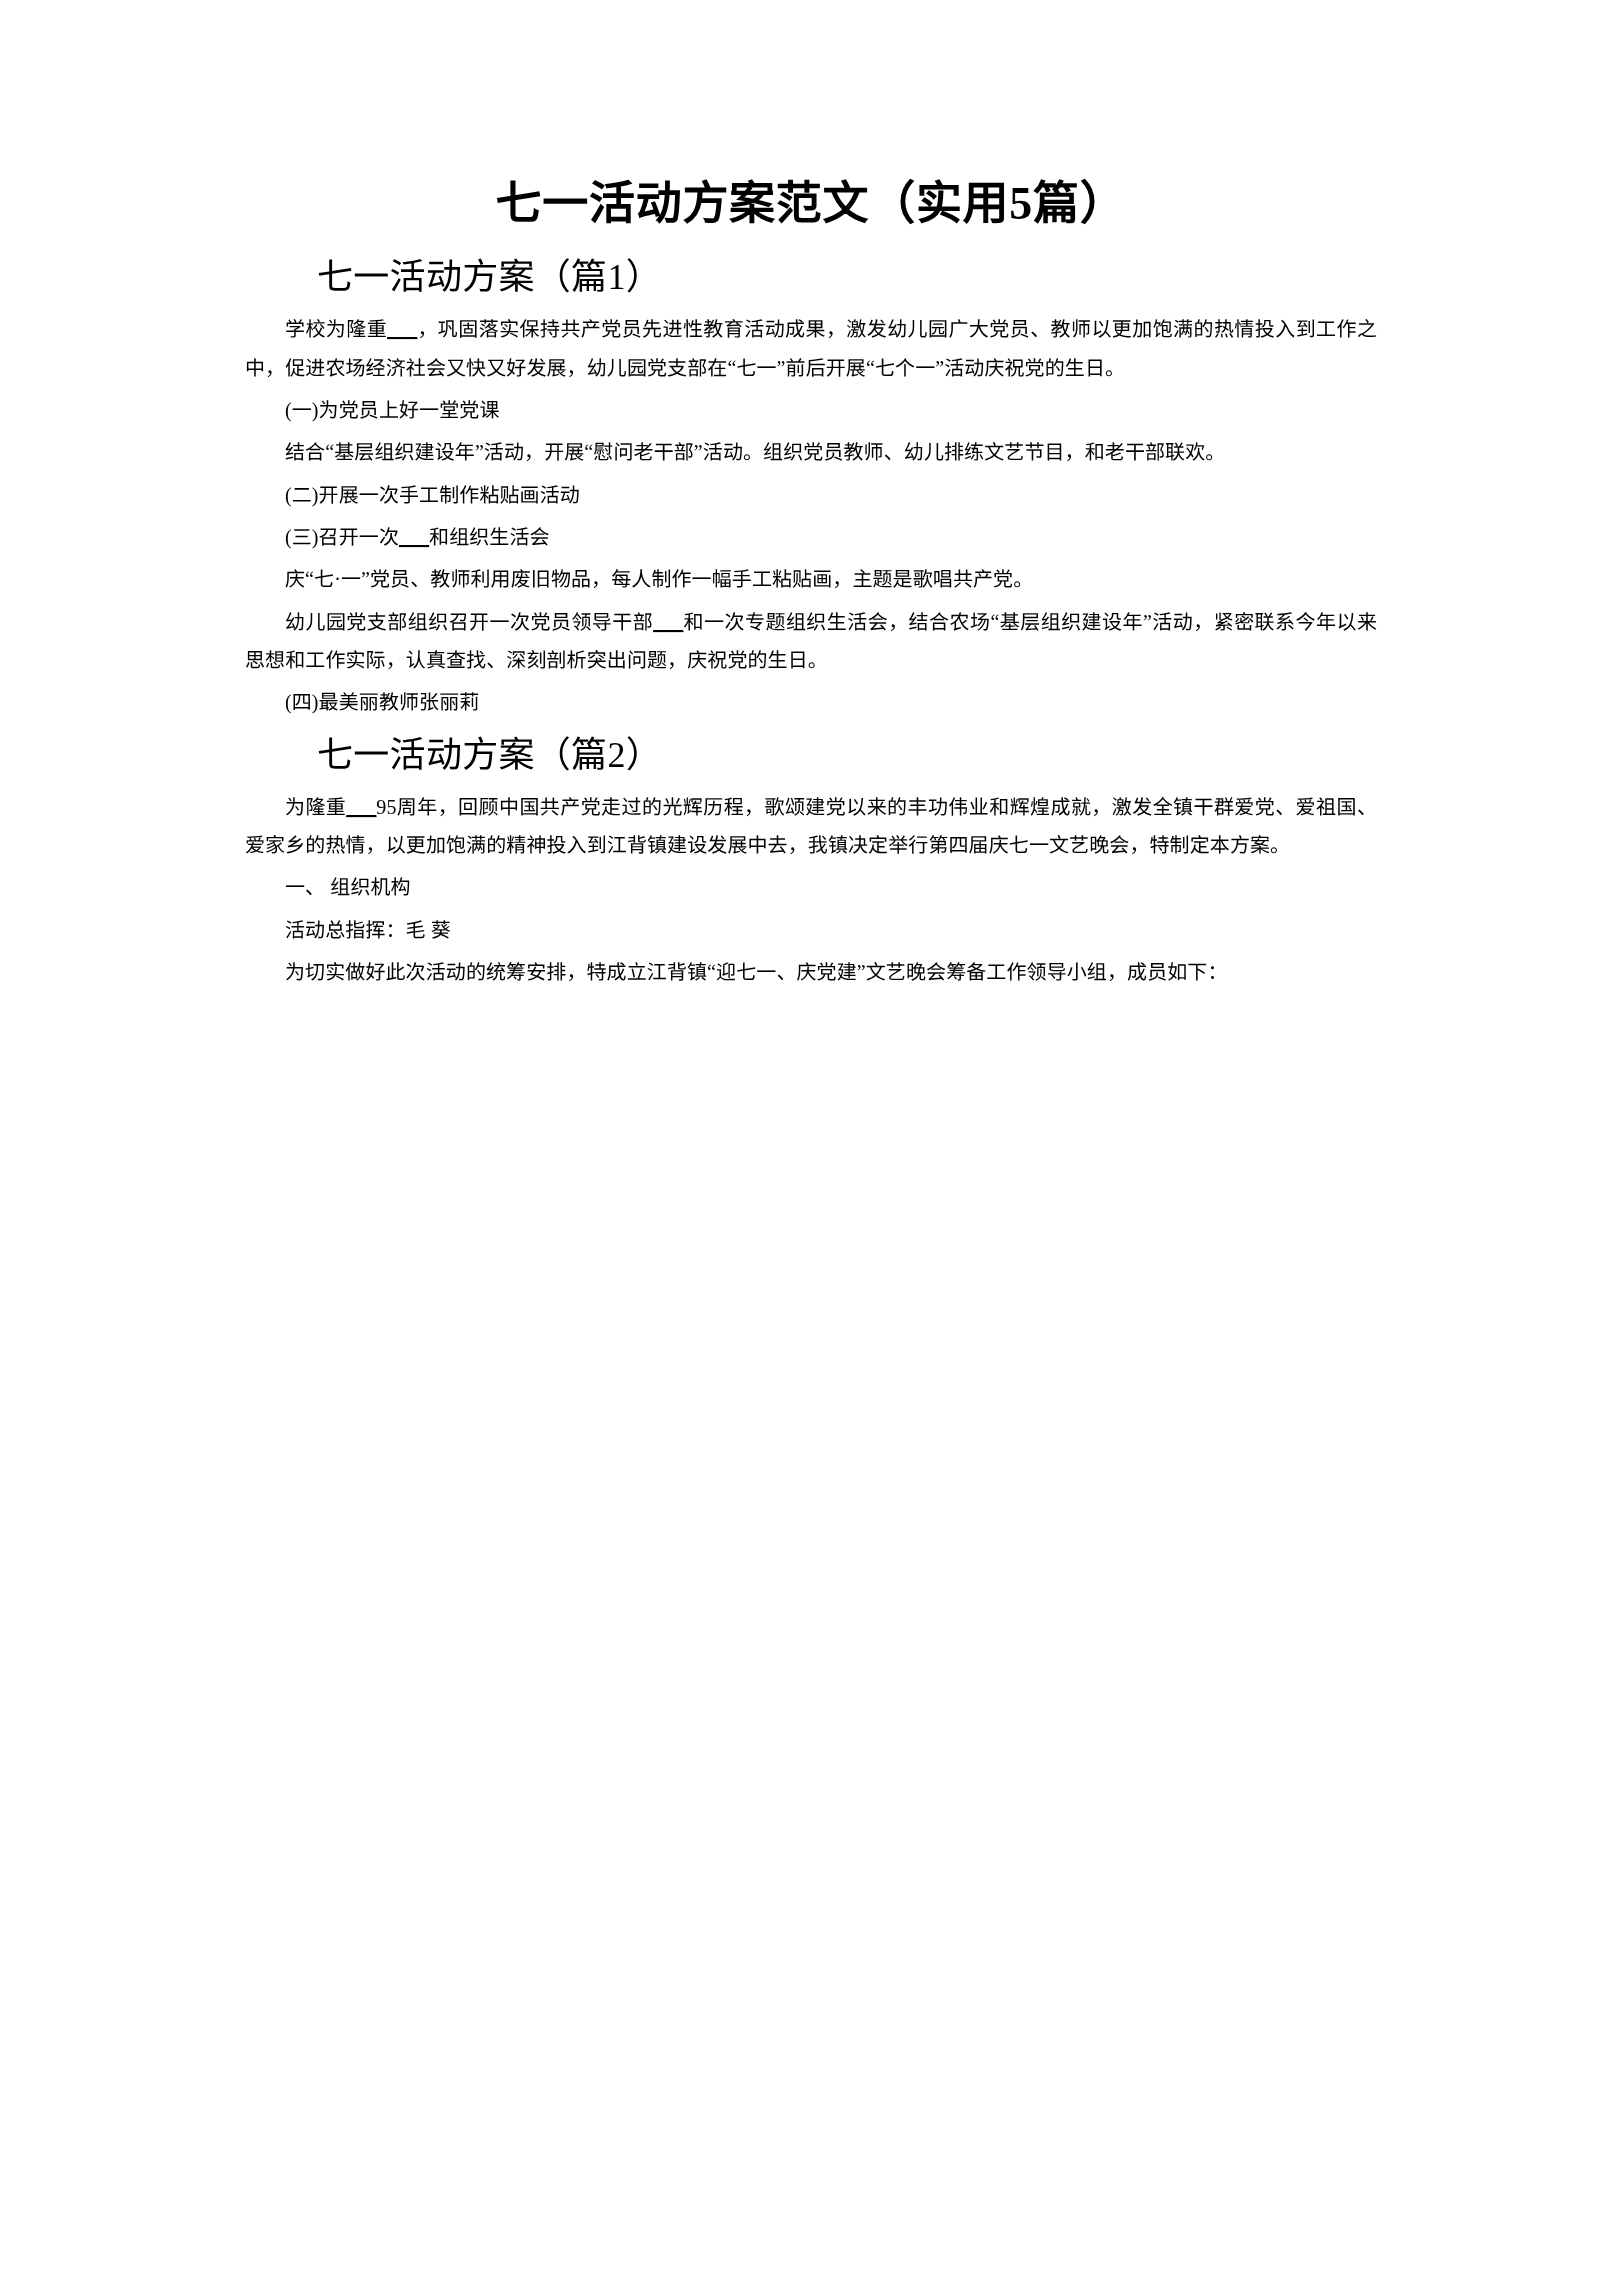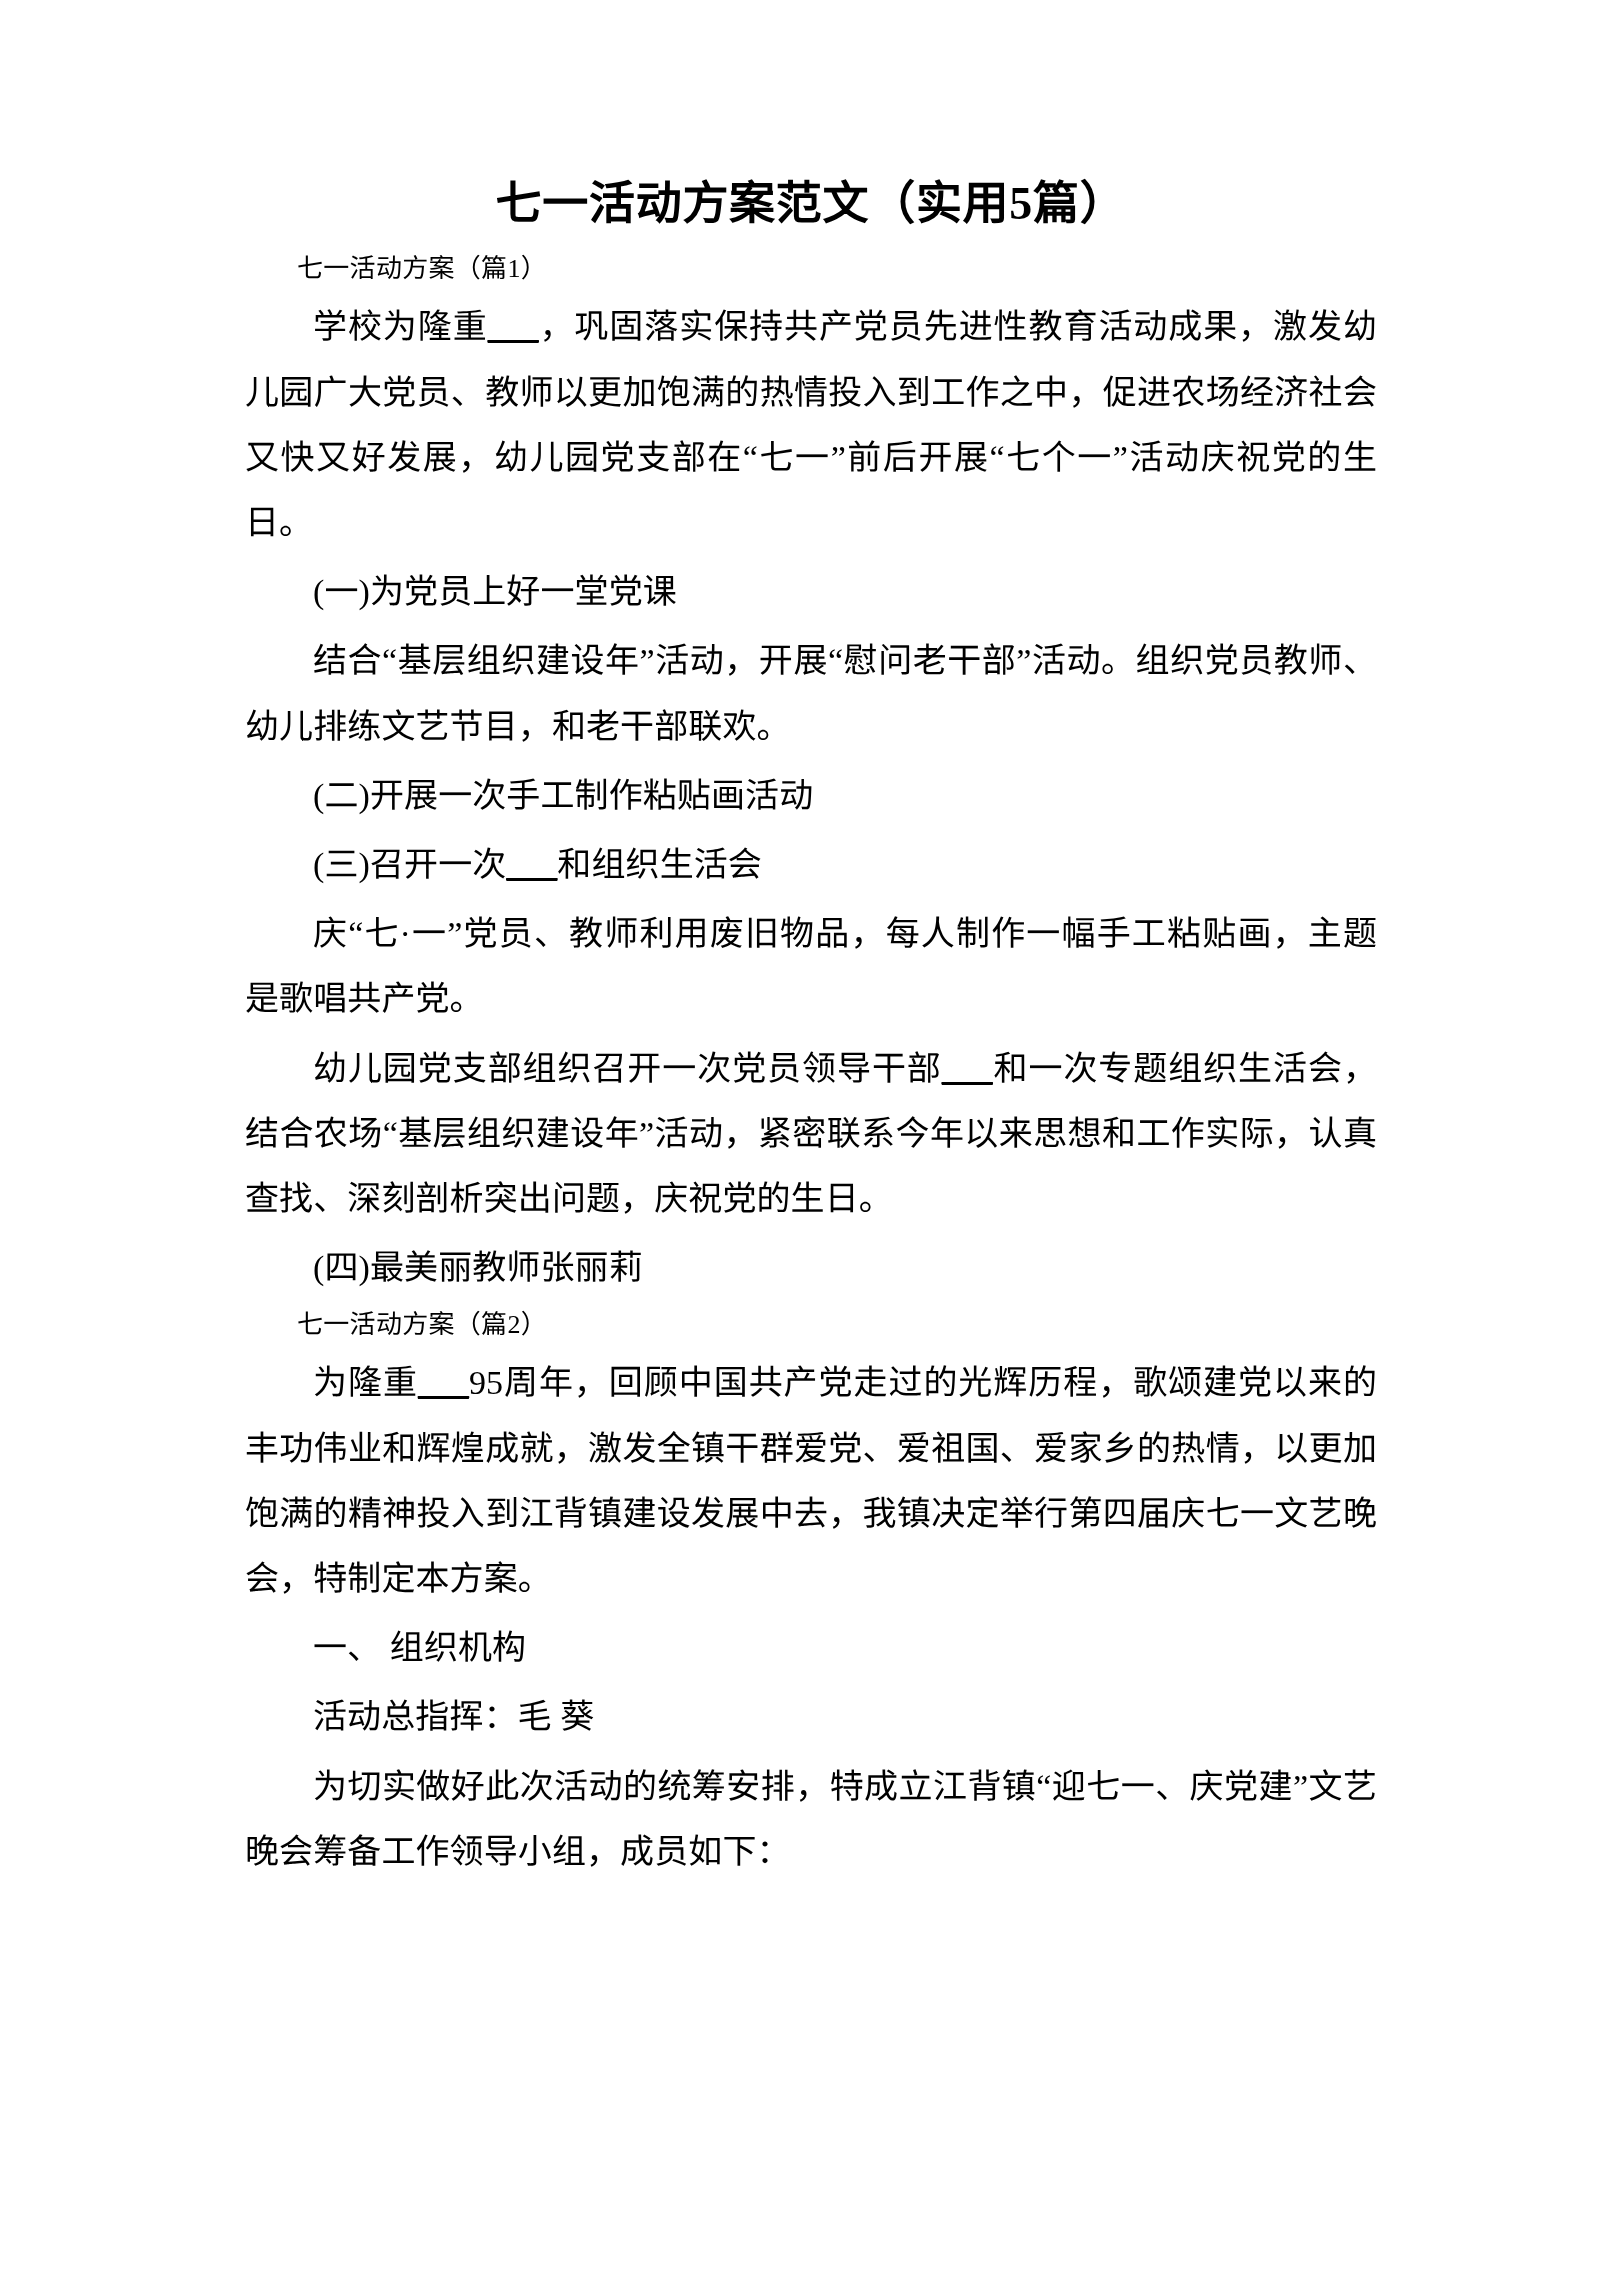--- a/index.html
+++ b/index.html
@@ -34,30 +34,30 @@
     font-weight: bold;
     line-height: 1.18;
     text-align: center;
     letter-spacing: 0.7px;
     margin: 0 0 17px 0;
     white-space: nowrap;
   }
 
   
   .section-heading {
-    font-size: 26px;
+    font-size: 36px;
     line-height: 1.62;
     text-indent: 2em;
     margin: 0 0 3.9px 0;
     letter-spacing: 0.3px;
   }
 
   
   .para {
-    font-size: 34px;
+    font-size: 20px;
     line-height: 1.92;
     text-indent: 2em;
     margin: 0 0 3.9px 0;
     text-align: justify;
     text-justify: inter-ideograph;
     letter-spacing: 0.1px;
   }
 
   
   .para.subhead {

